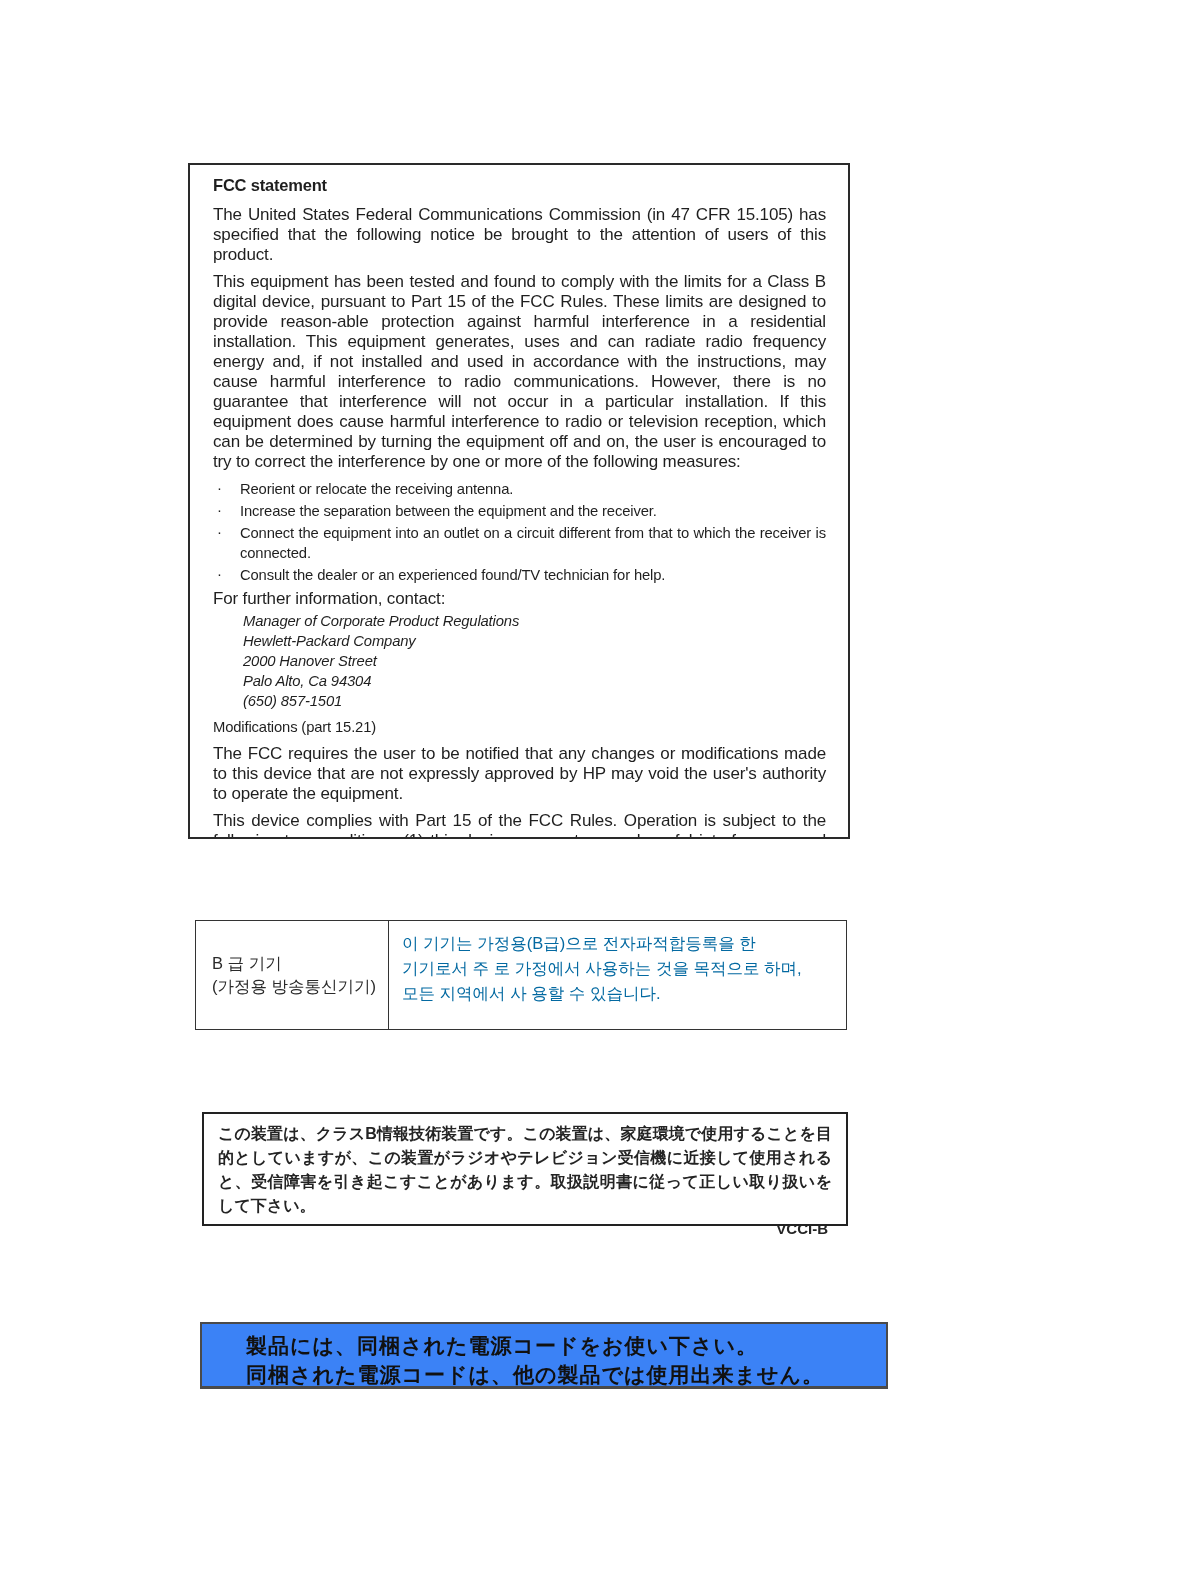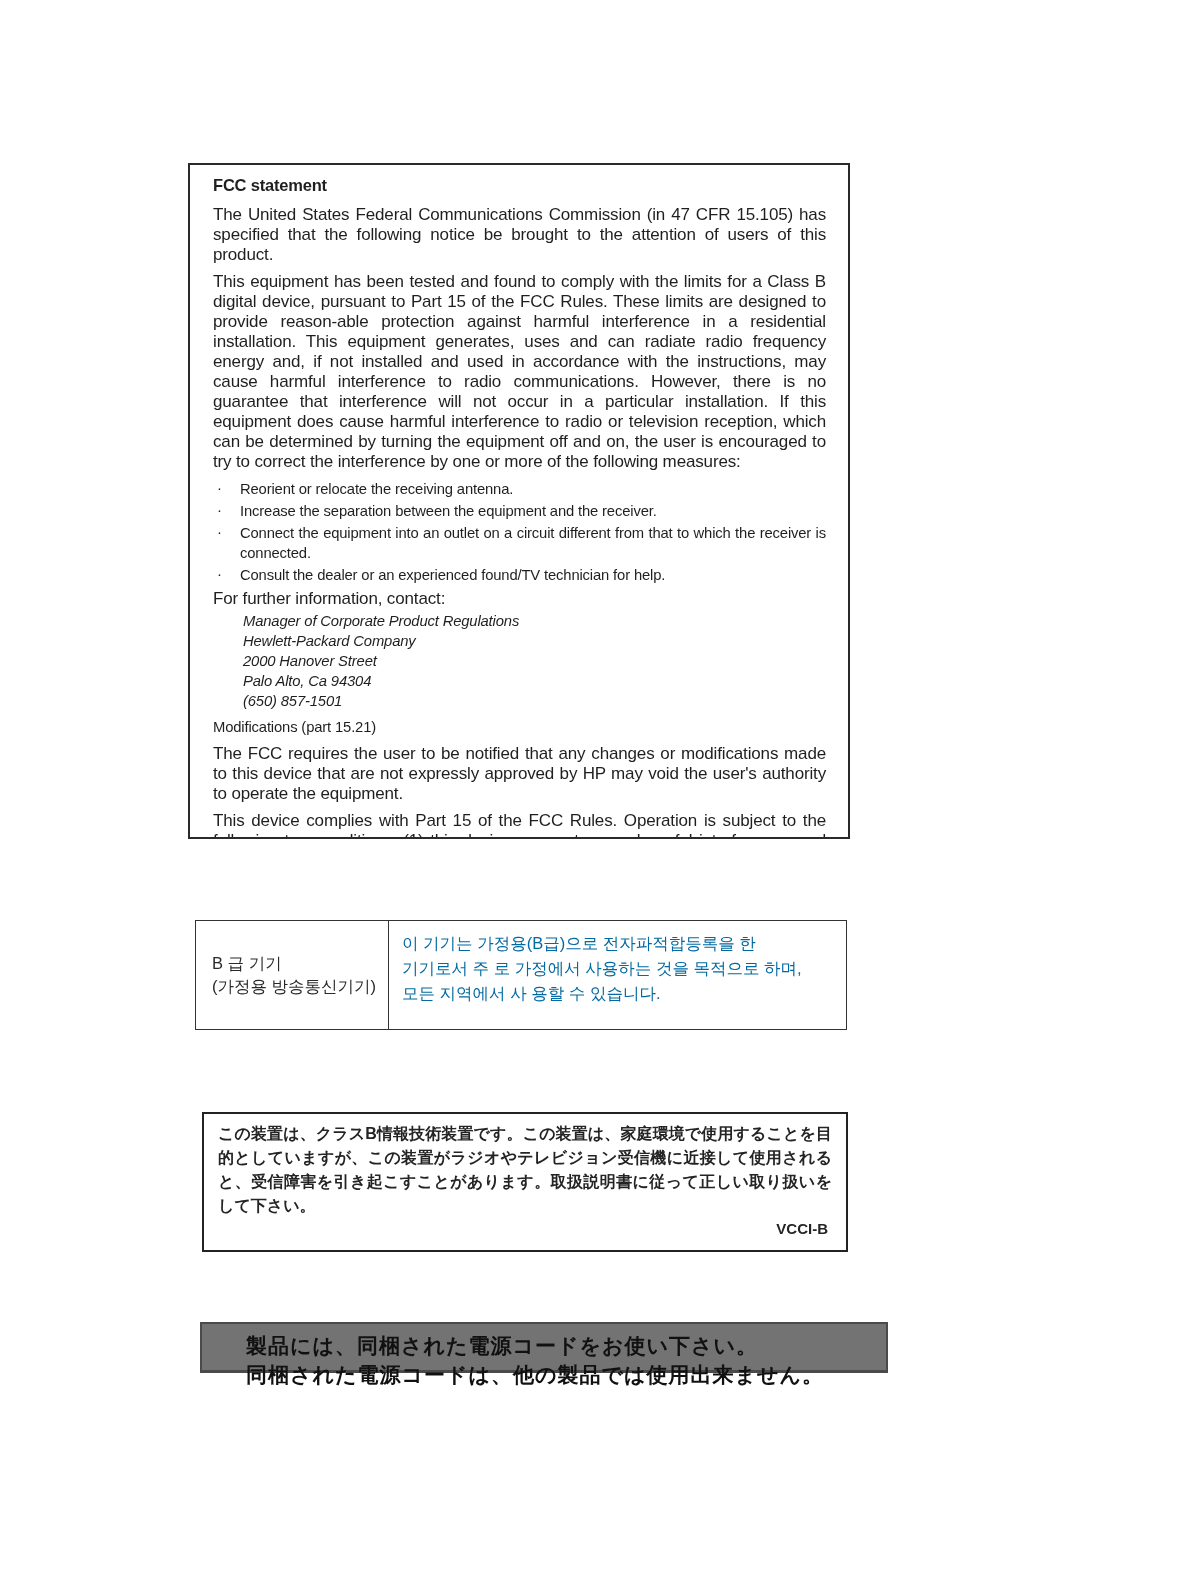--- a/index.html
+++ b/index.html
@@ -109,21 +109,21 @@
     line-height: 25px;
     color: #0369a1;
   }
 
   
   .vcci-box {
     position: absolute;
     left: 202px;
     top: 1112px;
     width: 646px;
-    height: 140px;
+    height: 114px;
     border: 2.5px solid #222;
     box-sizing: border-box;
     padding: 8px 14px 0 14px;
     background: #fff;
   }
   .vcci-body {
     font-size: 16px;
     line-height: 24px;
     font-weight: 600;
     color: #242424;
@@ -138,26 +138,26 @@
     padding-right: 4px;
     margin-top: 2px;
   }
 
   
   .cord-box {
     position: absolute;
     left: 200px;
     top: 1322px;
     width: 688px;
-    height: 51px;
+    height: 67px;
     border: 2px solid #4a4a4a;
     border-bottom-width: 3px;
     box-sizing: border-box;
     padding: 7px 10px 0 44px;
-    background: #737373;
+    background: #3b82f6;
   }
   .cord-line {
     font-size: 21px;
     line-height: 29px;
     font-weight: 700;
     letter-spacing: 1px;
     color: #111;
     white-space: nowrap;
   }
 </style>

